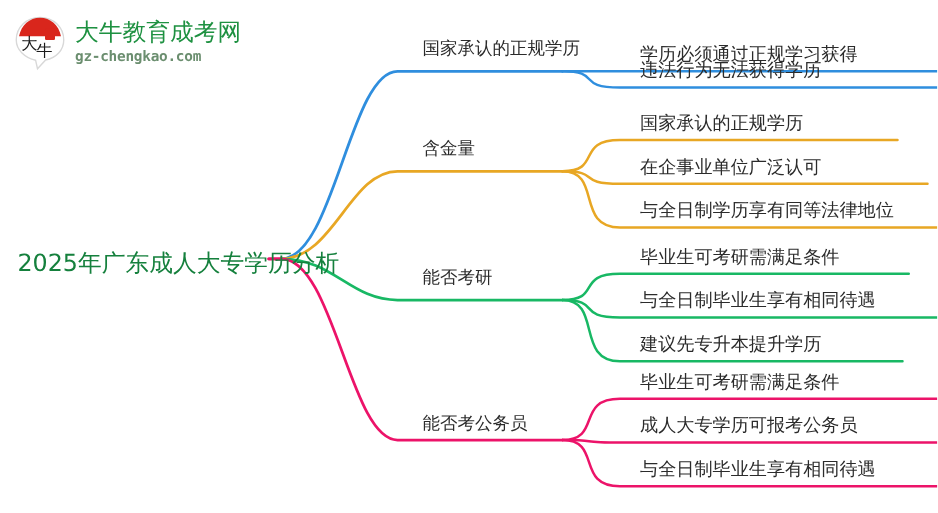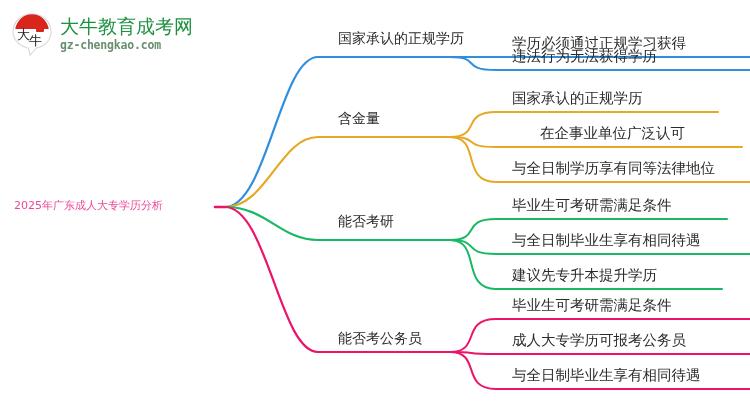--- a/index.html
+++ b/index.html
@@ -69,22 +69,22 @@
   }
 
   
   .node-label {
     position: absolute;
     white-space: nowrap;
     color: #222222;
     font-family: "DejaVu Sans", "Liberation Sans", sans-serif;
   }
   .root-label {
-    font-size: 11px;
-    color: #ec4899;
+    font-size: 19px;
+    color: #15803d;
     left: 14px;
     top: 198px;
   }
   .branch-label {
     font-size: 14px;
     color: #2b2b2b;
   }
   .leaf-label {
     font-size: 14.5px;
     color: #2b2b2b;
@@ -174,21 +174,21 @@
     </svg>
 
   <div class="node-label root-label">2025年广东成人大专学历分析</div>
 
   <div id="labels">
       <div class="node-label branch-label" style="left: 338px; top: 30px;">国家承认的正规学历</div>
       <div class="node-label leaf-label" style="left: 512px; top: 34px;">学历必须通过正规学习获得</div>
       <div class="node-label leaf-label" style="left: 512px; top: 47px;">违法行为无法获得学历</div>
       <div class="node-label branch-label" style="left: 338px; top: 110px;">含金量</div>
       <div class="node-label leaf-label" style="left: 512px; top: 89px;">国家承认的正规学历</div>
-      <div class="node-label leaf-label" style="left: 540px; top: 124px;">在企事业单位广泛认可</div>
+      <div class="node-label leaf-label" style="left: 512px; top: 124px;">在企事业单位广泛认可</div>
       <div class="node-label leaf-label" style="left: 512px; top: 159px;">与全日制学历享有同等法律地位</div>
       <div class="node-label branch-label" style="left: 338px; top: 213px;">能否考研</div>
       <div class="node-label leaf-label" style="left: 512px; top: 196px;">毕业生可考研需满足条件</div>
       <div class="node-label leaf-label" style="left: 512px; top: 231px;">与全日制毕业生享有相同待遇</div>
       <div class="node-label leaf-label" style="left: 512px; top: 266px;">建议先专升本提升学历</div>
       <div class="node-label branch-label" style="left: 338px; top: 330px; text-align: center;">能否考公务员</div>
       <div class="node-label leaf-label" style="left: 512px; top: 296px;">毕业生可考研需满足条件</div>
       <div class="node-label leaf-label" style="left: 512px; top: 331px;">成人大专学历可报考公务员</div>
       <div class="node-label leaf-label" style="left: 512px; top: 366px;">与全日制毕业生享有相同待遇</div>
     </div>

